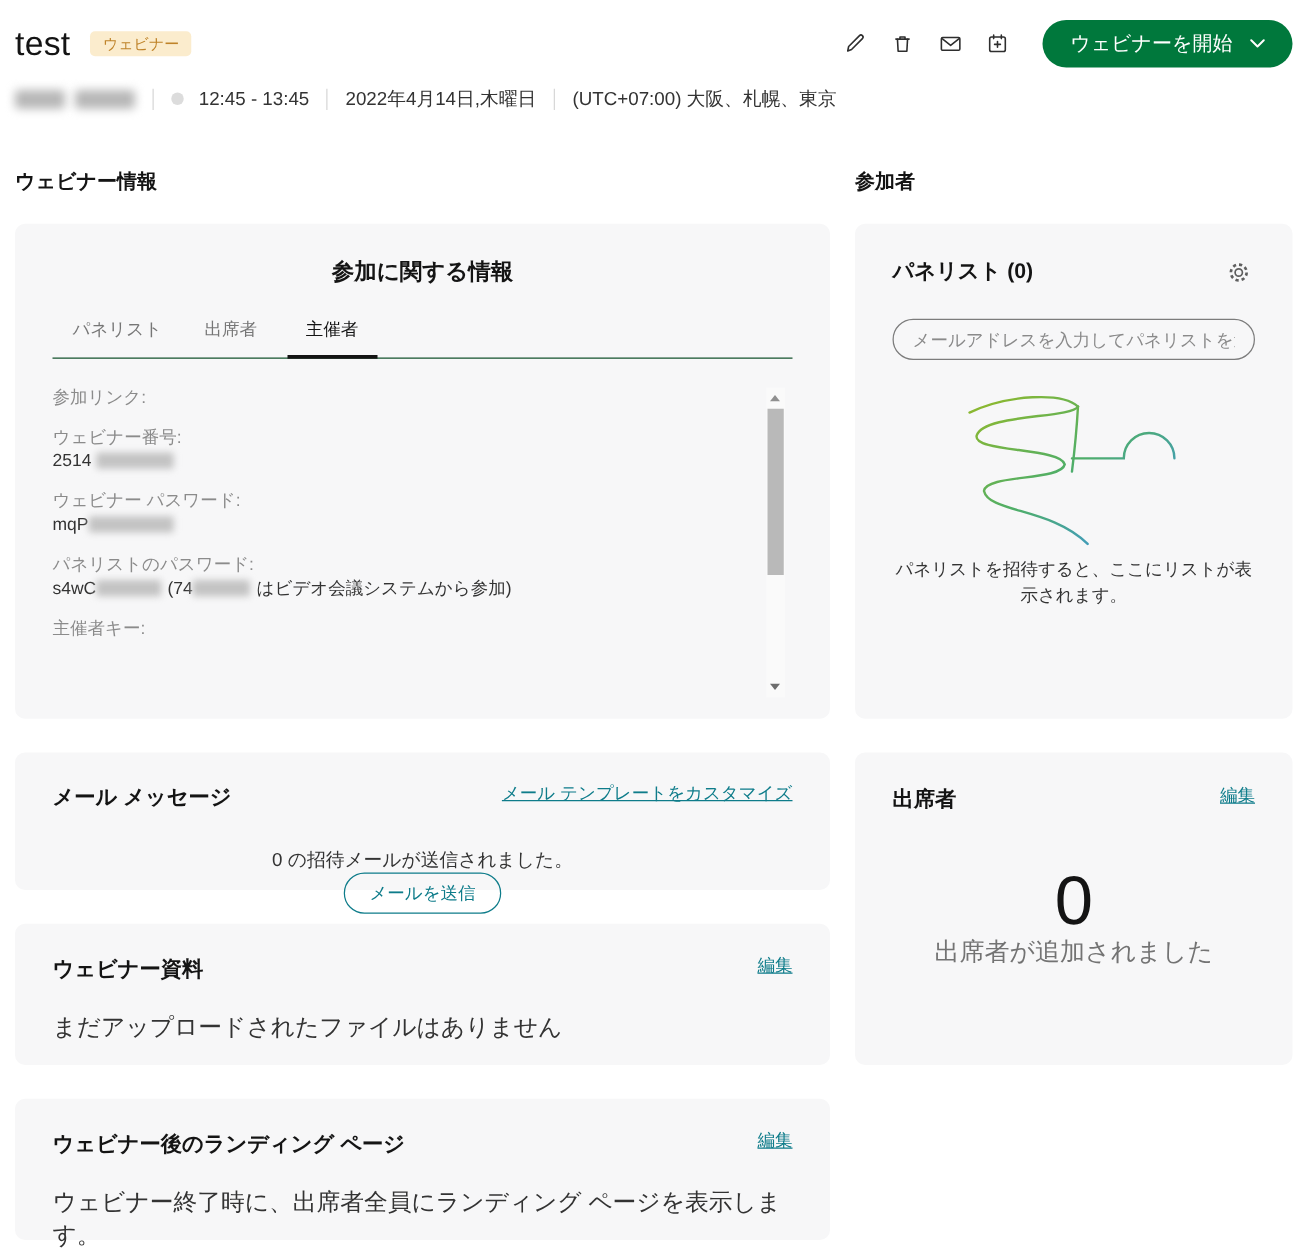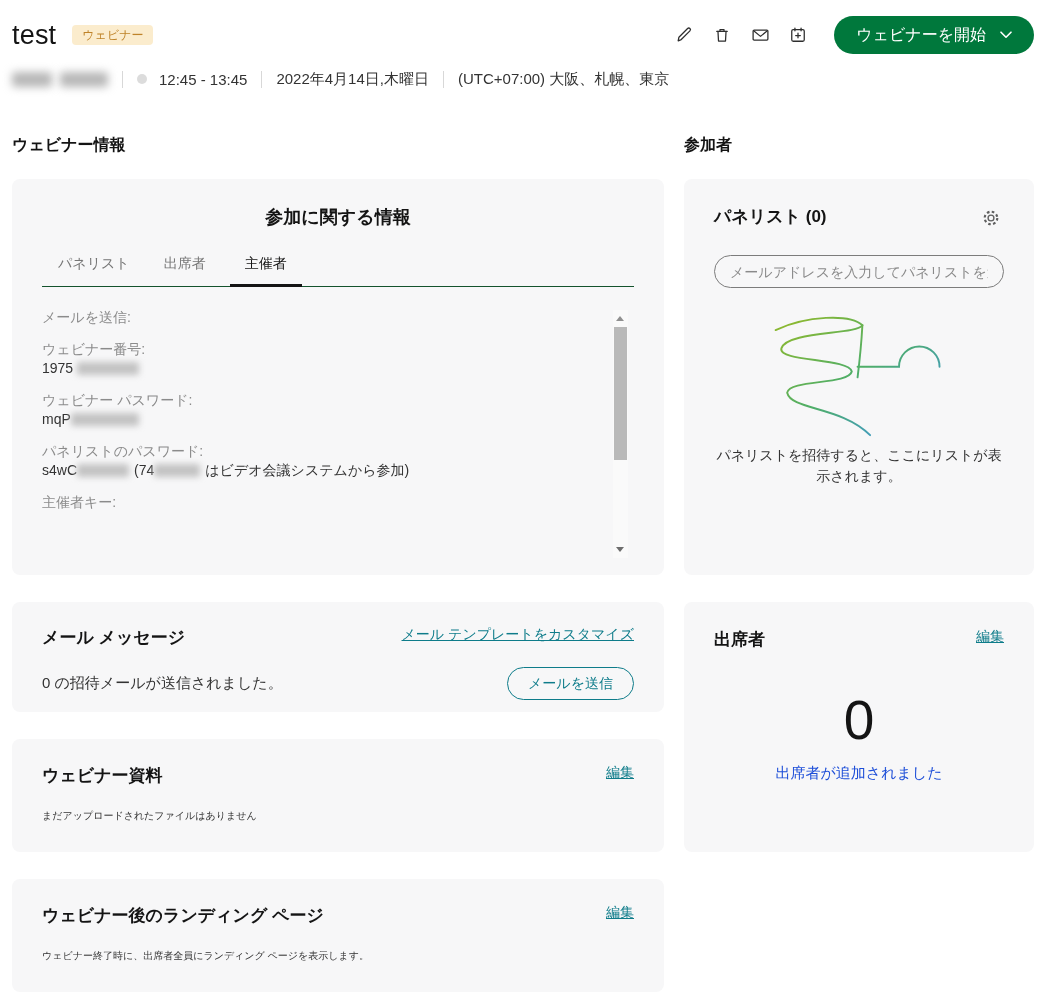--- a/index.html
+++ b/index.html
@@ -66,50 +66,50 @@
   .sp-l { margin-left: 5px; }
   .scrollbar { position: absolute; right: 6px; top: 2px; bottom: 2px; width: 15px; background: #fafafa; }
   .sb-thumb { position: absolute; left: 1px; width: 13px; top: 17px; height: 133px; background: #b9b9b9; cursor: grab; }
   .sb-up { position: absolute; top: 6px; left: 3px; width: 0; height: 0;
            border-left: 4.5px solid transparent; border-right: 4.5px solid transparent; border-bottom: 5px solid #909090; }
   .sb-down { position: absolute; bottom: 6px; left: 3px; width: 0; height: 0;
            border-left: 4.5px solid transparent; border-right: 4.5px solid transparent; border-top: 5px solid #6d6d6d; }
 
   
   .card-email { height: 110px; padding-top: 24px; }
-  .email-row { display: flex; align-items: center; justify-content: space-between; margin-top: 18px; }
+  .email-row { display: flex; align-items: center; margin-top: 30px; flex-direction: column; }
   .email-status { font-size: 15px; color: #333; }
   .send-btn {
     height: 33px; padding: 0 20px; background: transparent; cursor: pointer;
     border: 1px solid #0E7C8A; color: #0E7C8A; font-size: 14px; border-radius: 17px; font-family: inherit;
   }
 
   
   .card-simple { height: 113px; padding-top: 25px; }
-  .card-simple .body-text { margin-top: 22px; font-size: 10px; color: #333; }
+  .card-simple .body-text { margin-top: 22px; font-size: 19px; color: #333; }
 
   
   .card-panelists { height: 396px; }
   .gear-btn { border: none; background: transparent; cursor: pointer; width: 26px; height: 26px;
               display: flex; align-items: center; justify-content: center; }
   .gear-btn svg { stroke: #5f5f5f; fill: none; }
   .panelist-input {
     margin-top: 24px; width: 100%; height: 33px; border: 1px solid #7c7c7c; border-radius: 17px;
     background: transparent; padding: 0 15px; font-size: 14px; color: #333; font-family: inherit;
     outline: none; white-space: nowrap; overflow: hidden;
   }
   .panelist-input::placeholder { color: #8a8a8a; opacity: 1; }
   .illustration { display: block; margin: 16px auto 6px auto; }
   .panelist-hint { font-size: 14px; color: #333; text-align: center; line-height: 21px; max-width: 300px; margin: 0 auto; }
 
   
   .card-attendees { height: 250px; }
   .attendee-center { display: flex; flex-direction: column; align-items: center; margin-top: 42px; }
   .big-count { font-size: 55px; font-weight: 300; color: #141414; line-height: 1; }
-  .attendee-status { margin-top: 16px; font-size: 15px; color: #1d4ed8; }
+  .attendee-status { font-size: 20px; color: #737373; }
 </style>
 </head>
 <body>
 
 <div class="page">
 
   <div class="header-top">
     <div class="title-wrap">
       <div class="page-title">test</div>
       <div class="badge">ウェビナー</div>
@@ -173,27 +173,27 @@
       <div class="card card-join">
         <div class="card-title">参加に関する情報</div>
         <div class="tabs">
           <div class="tab">パネリスト</div>
           <div class="tab">出席者</div>
           <div class="tab active">主催者</div>
         </div>
 
         <div class="scroll-area">
           <div class="field">
-            <div class="field-label">メールを送信:</div>
+            <div class="field-label">参加リンク:</div>
           </div>
 
           <div class="field">
             <div class="field-label">ウェビナー番号:</div>
             <div class="field-value">
-              <span>1975</span>
+              <span>2514</span>
               <span class="redact" style="width:62px;height:13px"></span>
             </div>
           </div>
 
           <div class="field">
             <div class="field-label">ウェビナー パスワード:</div>
             <div class="field-value">
               <span>mqP</span><span class="redact" style="width:68px;height:13px"></span>
             </div>
           </div>

